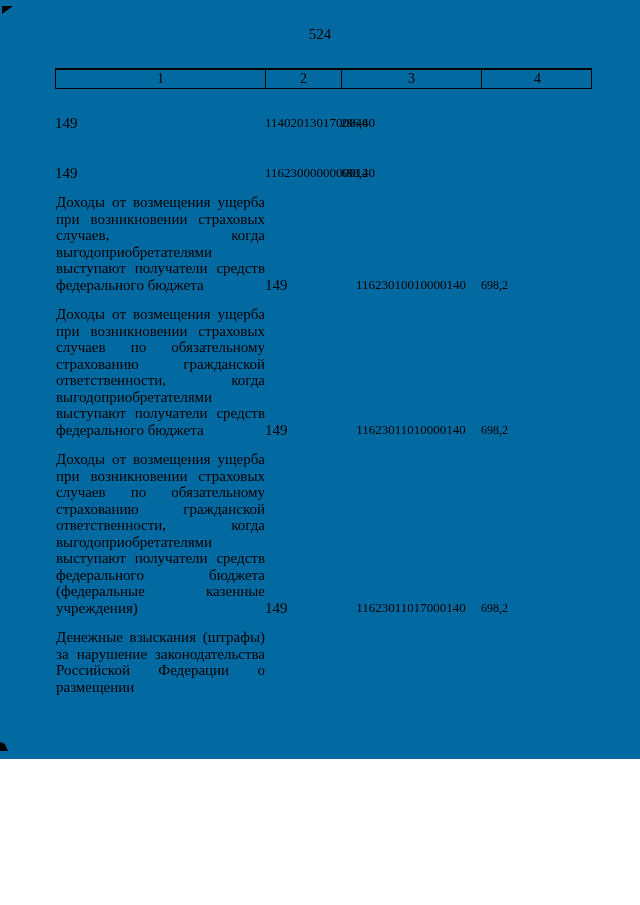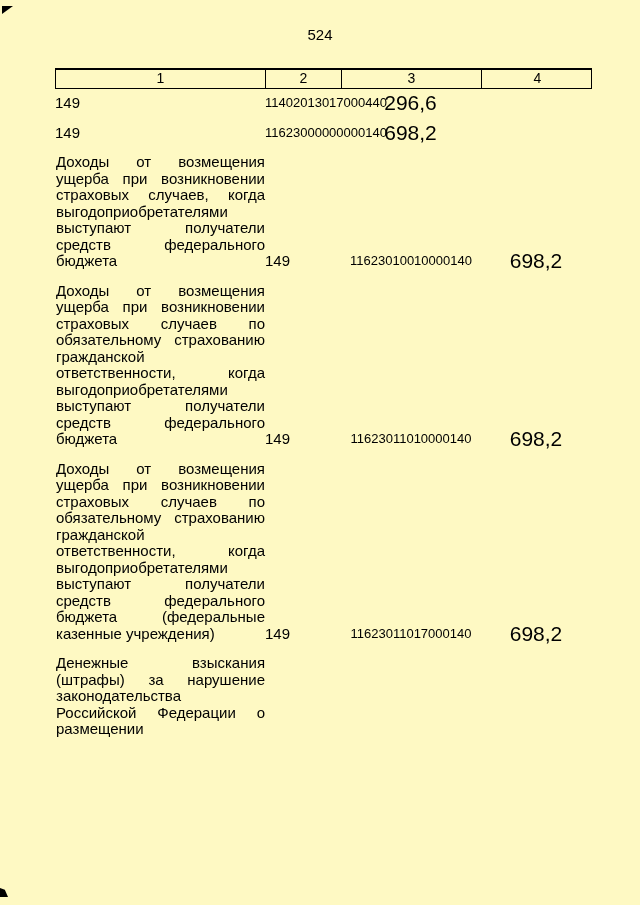--- a/index.html
+++ b/index.html
@@ -3,24 +3,24 @@
 <meta charset="utf-8">
 <style>
   html, body {
     margin: 0;
     padding: 0;
     background: #ffffff;
   }
   .page {
     position: relative;
     width: 640px;
-    height: 905px;
-    background: #fef9c3;
+    height: 759px;
+    background: #0369a1;
     color: #000000;
-    font-family: Liberation Sans, sans-serif;
+    font-family: Liberation Serif, serif;
     overflow: hidden;
   }
   .page-number {
     position: absolute;
     top: 26px;
     left: 0;
     right: 0;
     text-align: center;
     font-size: 15px;
   }
@@ -65,24 +65,25 @@
     text-align: left;
     font-size: 15px;
     line-height: 16.5px;
   }
   .cell-class {
     text-align: center;
     font-size: 13px;
     line-height: 16.5px;
   }
   .cell-amount {
-    text-align: center;
-    font-size: 21px;
+    text-align: left;
+    font-size: 12px;
     line-height: 16.5px;
     padding-right: 1px;
+    margin-top: 20px;
   }
   .artifact {
     position: absolute;
     background: #000;
   }
   .artifact-tl {
     top: 6px;
     left: 2px;
     width: 11px;
     height: 8px;

